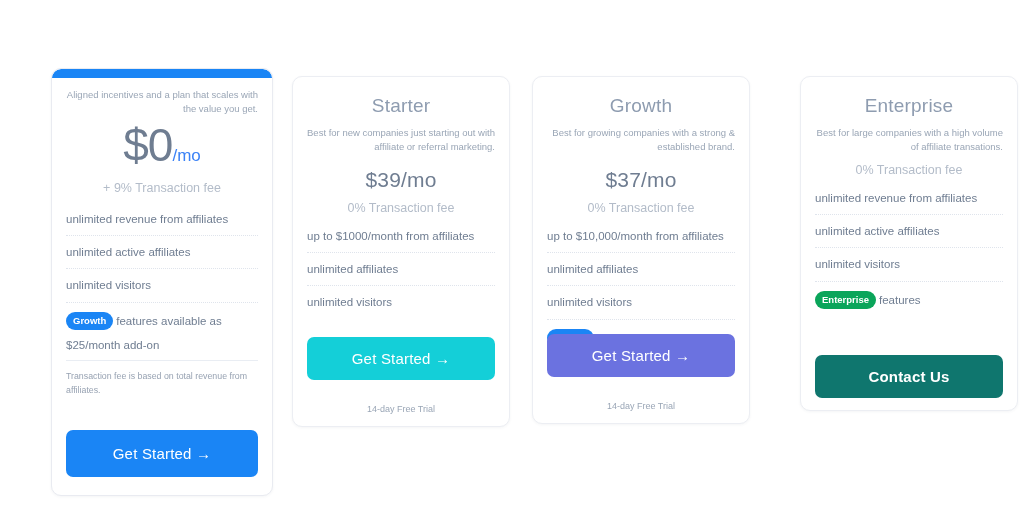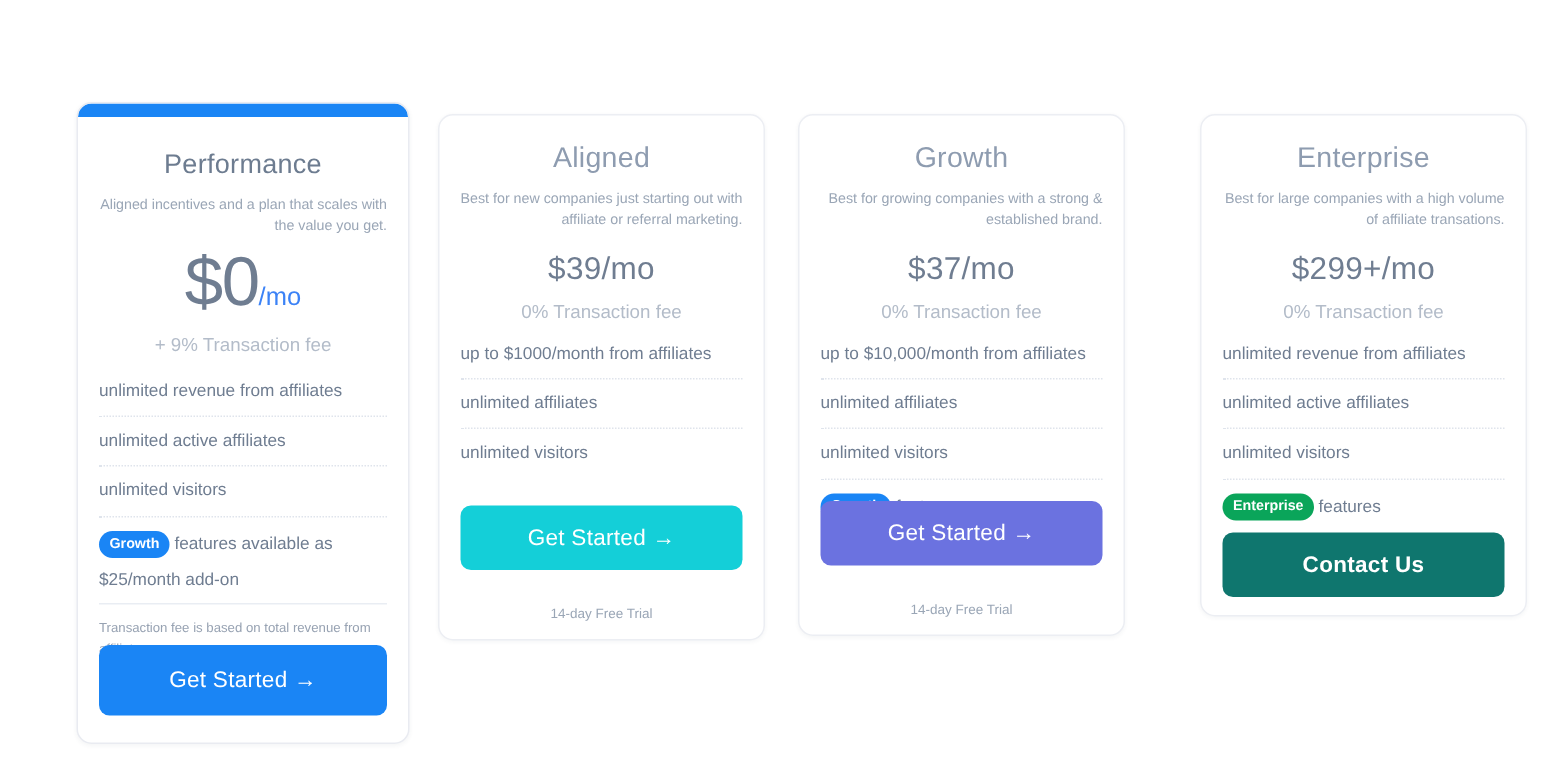--- a/index.html
+++ b/index.html
@@ -203,21 +203,20 @@
   }
 </style>
 </head>
 <body>
 
 <div id="pricing-board">
 
   <div class="card featured">
     <div class="accent-bar"></div>
     <div class="card-inner">
-      <div class="plan-title">Performance</div>
       <div class="plan-desc">Aligned incentives and a plan that scales with the value you get.</div>
       <div class="price-row">
         <span class="price-main">$0</span><span class="price-suffix">/mo</span>
       </div>
       <div class="fee-note">+ 9% Transaction fee</div>
 
       <ul class="feature-list">
         <li class="feature-item">unlimited revenue from affiliates</li>
         <li class="feature-item">unlimited active affiliates</li>
         <li class="feature-item">unlimited visitors</li>
@@ -229,21 +228,21 @@
       <div class="fineprint">Transaction fee is based on total revenue from affiliates.</div>
     </div>
 
     <div class="cta-wrap">
       <button class="cta-button cta-blue">Get Started  →</button>
     </div>
   </div>
 
   <div class="card plain starter">
     <div class="card-inner">
-      <div class="plan-title">Aligned</div>
+      <div class="plan-title">Starter</div>
       <div class="plan-desc">Best for new companies just starting out with affiliate or referral marketing.</div>
       <div class="price-row">
         <span class="price-main">$39/mo</span>
       </div>
       <div class="fee-note">0% Transaction fee</div>
 
       <ul class="feature-list">
         <li class="feature-item">up to $1000/month from affiliates</li>
         <li class="feature-item">unlimited affiliates</li>
         <li class="feature-item no-rule">unlimited visitors</li>
@@ -278,23 +277,20 @@
     <div class="cta-wrap">
       <button class="cta-button cta-indigo">Get Started  →</button>
       <div class="trial-note">14-day Free Trial</div>
     </div>
   </div>
 
   <div class="card plain enterprise">
     <div class="card-inner">
       <div class="plan-title">Enterprise</div>
       <div class="plan-desc">Best for large companies with a high volume of affiliate transations.</div>
-      <div class="price-row">
-        <span class="price-main">$299+/mo</span>
-      </div>
       <div class="fee-note">0% Transaction fee</div>
 
       <ul class="feature-list">
         <li class="feature-item">unlimited revenue from affiliates</li>
         <li class="feature-item">unlimited active affiliates</li>
         <li class="feature-item">unlimited visitors</li>
         <li class="feature-item no-rule">
           <span class="badge badge-green">Enterprise</span><span class="badge-text">features</span>
         </li>
       </ul>

